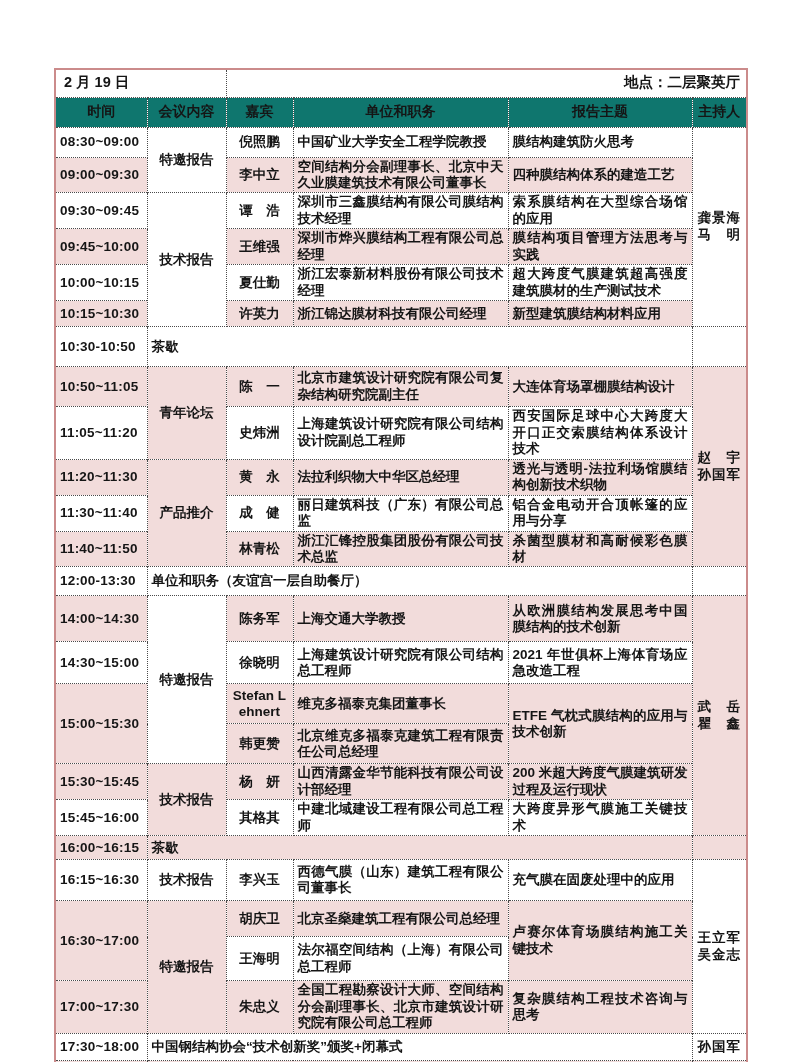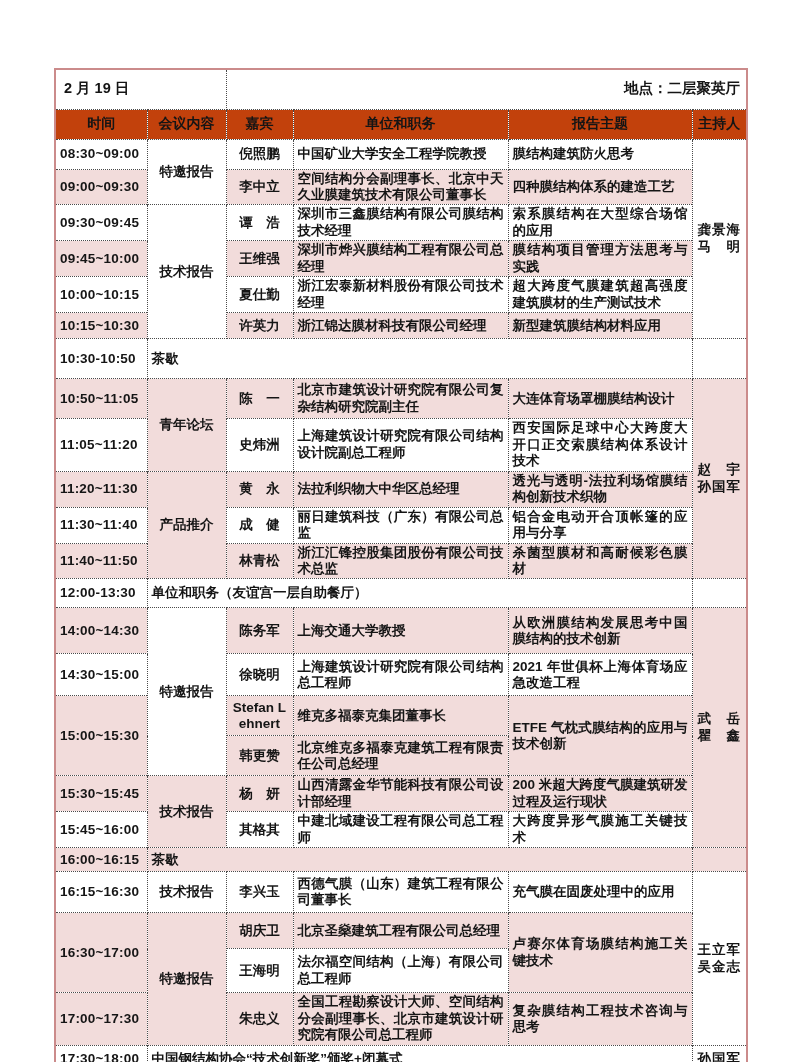--- a/index.html
+++ b/index.html
@@ -22,40 +22,40 @@
     background:#ffffff;
     word-break:break-all;
   }
   tr.pink > td{background:#f2dcdb;}
   td.white{background:#ffffff !important;}
   td.c{text-align:center;}
   td.j{text-align:justify;}
   td.host{white-space:pre-line;text-align:center;letter-spacing:1px;padding:1px 2px;}
   td.titleL{border-right:1px dotted #4a4a4a;font-size:14.5px;padding-left:8px;}
   td.titleR{text-align:right;font-size:14.5px;padding-right:6px;}
-  td.hdr{text-align:center;font-size:14px;background:#c2410c;}
+  td.hdr{text-align:center;font-size:14px;background:#0f766e;}
   td.brk{text-align:left;}
   td.time{text-align:left;letter-spacing:.2px;margin-left:26px;}
 </style>
 </head>
 <body>
 
 <div class="sheet">
 <table class="agenda">
   <colgroup>
     <col style="width:92px">
         <col style="width:79px">
         <col style="width:67px">
     <col style="width:215px">
         <col style="width:184px">
         <col style="width:55px">
   </colgroup>
 
   <tbody>
-        <tr style="height:40px">
+        <tr style="height:28px">
     <td class="titleL" colspan="2">2 月 19 日</td>
     <td class="titleR" colspan="4">地点：二层聚英厅</td>
   </tr>
 
   <tr style="height:30px">
     <td class="hdr">时间</td>
     <td class="hdr">会议内容</td>
     <td class="hdr">嘉宾</td>
     <td class="hdr">单位和职务</td>
     <td class="hdr">报告主题</td>

